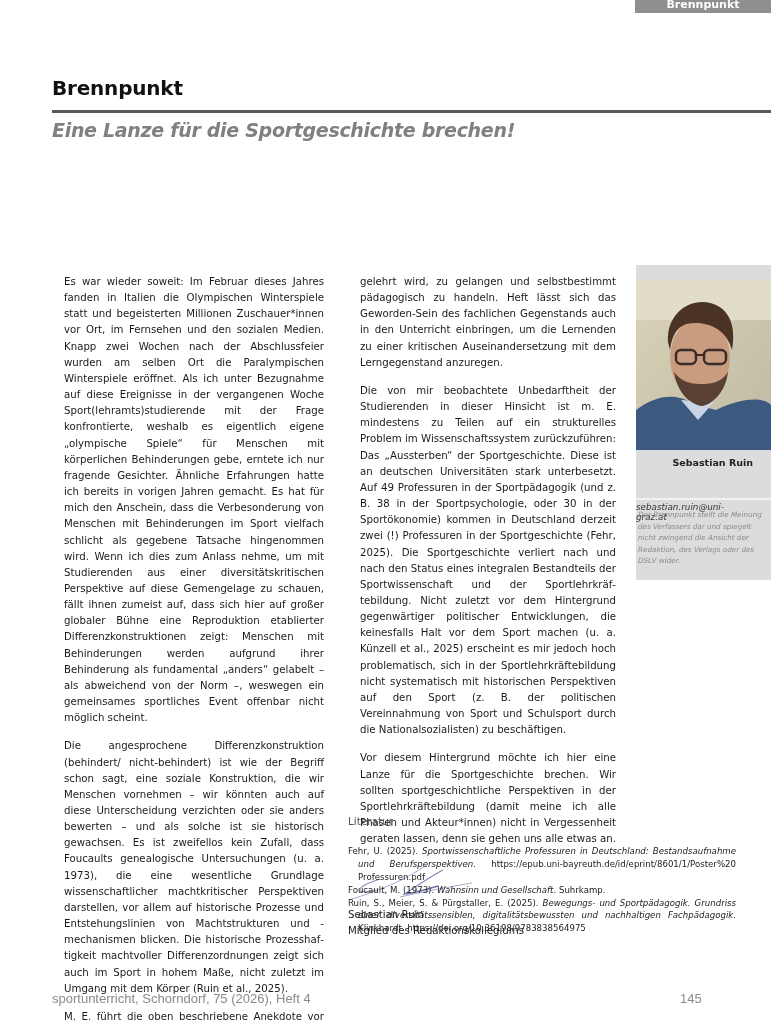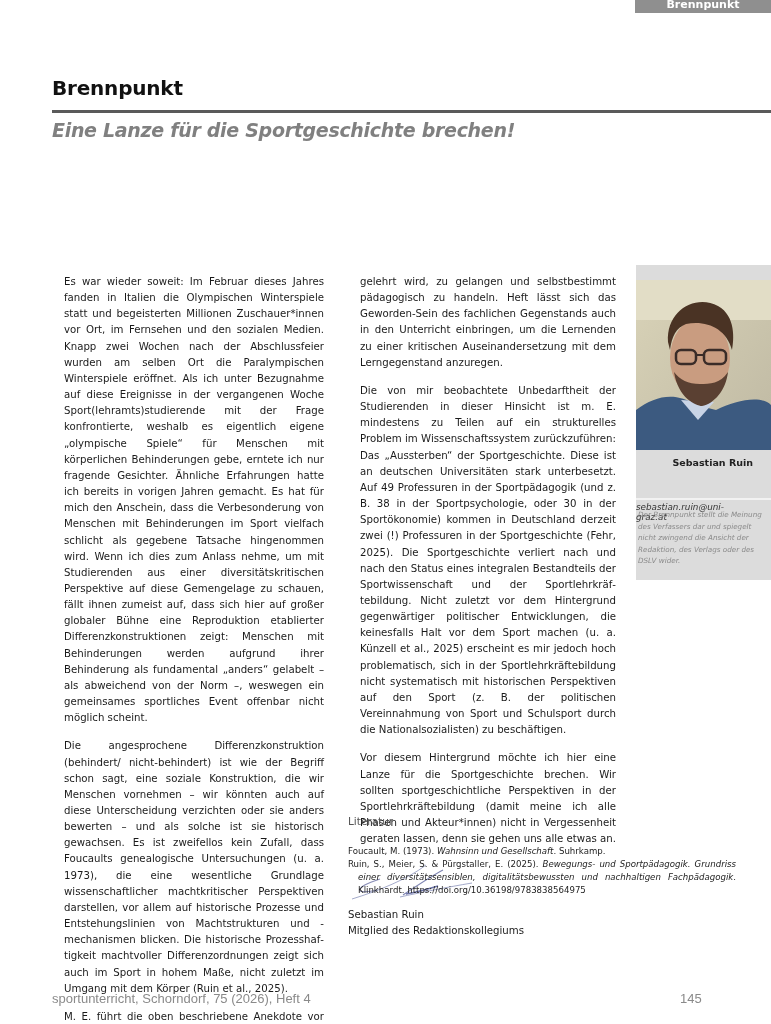--- a/index.html
+++ b/index.html
@@ -105,20 +105,21 @@
     </svg>
   </div>
   <div class="author-block">
     <div>Sebastian Ruin</div>
     <div>Mitglied des Redaktionskollegiums</div>
   </div>
 </div>
 
 <div class="literature">
   <div class="lit-head">Literatur</div>
+  <p class="lit-item"><span>Fehr, U. (2025). </span><i>Sportwissenschaftliche Professuren in Deutschland: Bestandsaufnahme und Berufsperspektiven</i><span>. https://epub.uni-bayreuth.de/id/eprint/8601/1/Poster%20 Professuren.pdf</span></p>
   <p class="lit-item"><span>Foucault, M. (1973). </span><i>Wahnsinn und Gesellschaft</i><span>. Suhrkamp.</span></p>
   <p class="lit-item"><span>Ruin, S., Meier, S. &amp; Pürgstaller, E. (2025). </span><i>Bewegungs- und Sportpädagogik. Grundriss einer diversitätssensiblen, digitalitätsbewussten und nachhaltigen Fachpädagogik</i><span>. Klinkhardt. https://doi.org/10.36198/9783838564975</span></p>
 </div>
 
 <aside class="sidebar">
   <div class="photo" title="Portrait of Sebastian Ruin">
     <svg width="135" height="170" viewBox="0 0 135 170">
       <defs>
         <linearGradient id="bg" x1="0" y1="0" x2="1" y2="1">
           <stop offset="0" stop-color="#d9d3b8"></stop>

